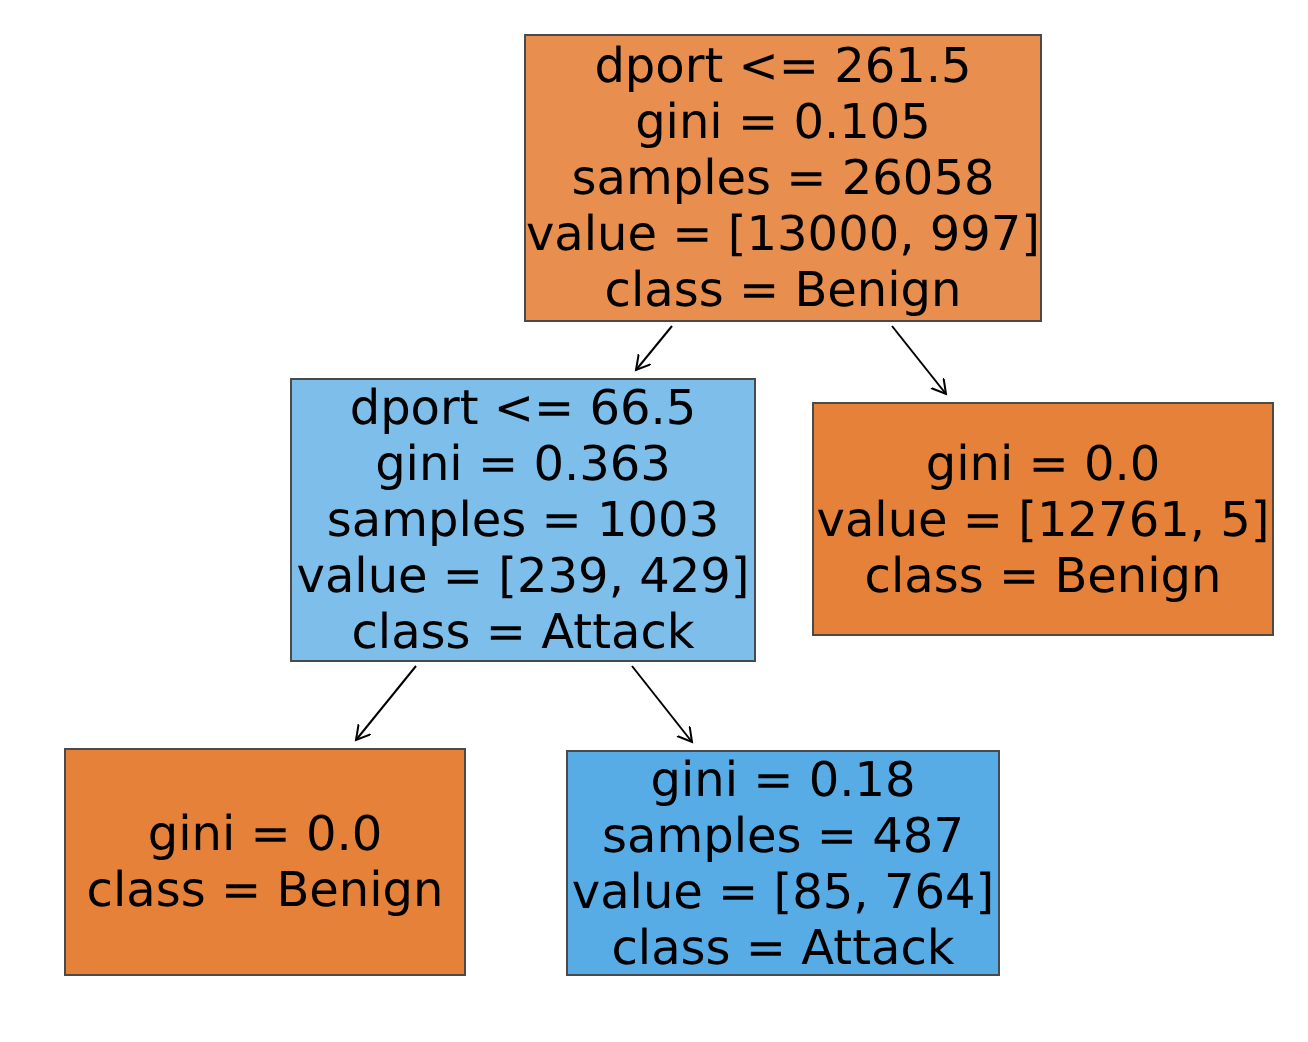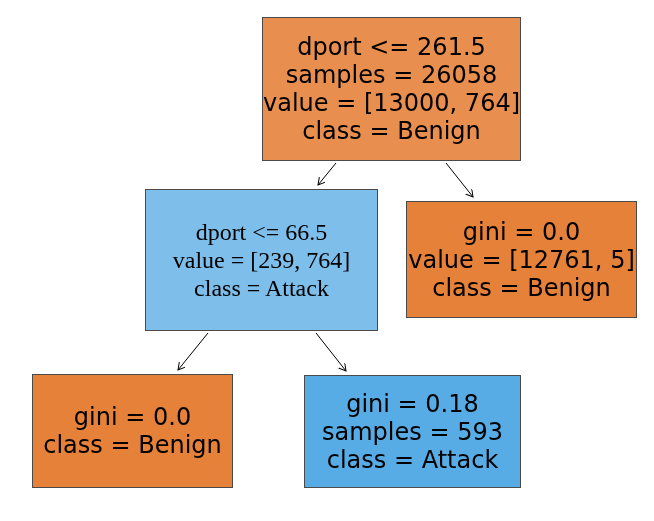--- a/index.html
+++ b/index.html
@@ -38,62 +38,66 @@
     font-size: 24px;
     line-height: 28px;
     text-align: center;
     white-space: nowrap;
   }
   
   .node-root        { left: 262px; top: 17px;  width: 259px; height: 144px; }
   .node-left-child  { left: 145px; top: 189px; width: 233px; height: 142px; }
   .node-right-leaf  { left: 406px; top: 201px; width: 231px; height: 117px; }
   .node-ll-leaf     { left: 32px;  top: 374px; width: 201px; height: 114px; }
-  .node-lr-leaf     { left: 283px; top: 375px; width: 217px; height: 113px; margin-left: 21px; }
+  .node-lr-leaf     { left: 283px; top: 375px; width: 217px; height: 113px; }
 </style>
 </head>
 <body>
 
 <div class="canvas">
 
   <svg class="edges" viewBox="0 0 654 521" xmlns="http://www.w3.org/2000/svg">
     <defs>
       <marker id="arrowhead" markerWidth="12" markerHeight="12" refX="7" refY="4" orient="auto" markerUnits="userSpaceOnUse">
         <path d="M0,0 L7,4 L0,8" fill="none" stroke="#000000"></path>
       </marker>
     </defs>
     <line x1="336" y1="163" x2="318" y2="185" marker-end="url(#arrowhead)" stroke="#000000"></line>
     <line x1="446" y1="163" x2="473" y2="197" marker-end="url(#arrowhead)" stroke="#000000"></line>
     <line x1="208" y1="333" x2="178" y2="370" marker-end="url(#arrowhead)" stroke="#000000"></line>
     <line x1="316" y1="333" x2="346" y2="371" marker-end="url(#arrowhead)" stroke="#000000"></line>
   </svg>
 
   <div class="node node-root" style="background: rgb(232, 143, 79);">
     <div>dport &lt;= 261.5</div>
+    <div>gini = 0.105</div>
     <div>samples = 26058</div>
-    <div>value = [13000, 764]</div>
+    <div>value = [13000, 997]</div>
     <div>class = Benign</div>
   </div>
 
-  <div class="node node-left-child" style="background: rgb(125, 190, 234); font-family: Liberation Serif, serif;">
+  <div class="node node-left-child" style="background: rgb(125, 190, 234);">
     <div>dport &lt;= 66.5</div>
-    <div>value = [239, 764]</div>
+    <div>gini = 0.363</div>
+    <div>samples = 1003</div>
+    <div>value = [239, 429]</div>
     <div>class = Attack</div>
   </div>
 
   <div class="node node-right-leaf" style="background: rgb(229, 129, 57);">
     <div>gini = 0.0</div>
     <div>value = [12761, 5]</div>
     <div>class = Benign</div>
   </div>
 
   <div class="node node-ll-leaf" style="background: rgb(229, 129, 57);">
     <div>gini = 0.0</div>
     <div>class = Benign</div>
   </div>
 
   <div class="node node-lr-leaf" style="background: rgb(88, 172, 230);">
     <div>gini = 0.18</div>
-    <div>samples = 593</div>
+    <div>samples = 487</div>
+    <div>value = [85, 764]</div>
     <div>class = Attack</div>
   </div>
 
 </div>
 
 </body></html>

